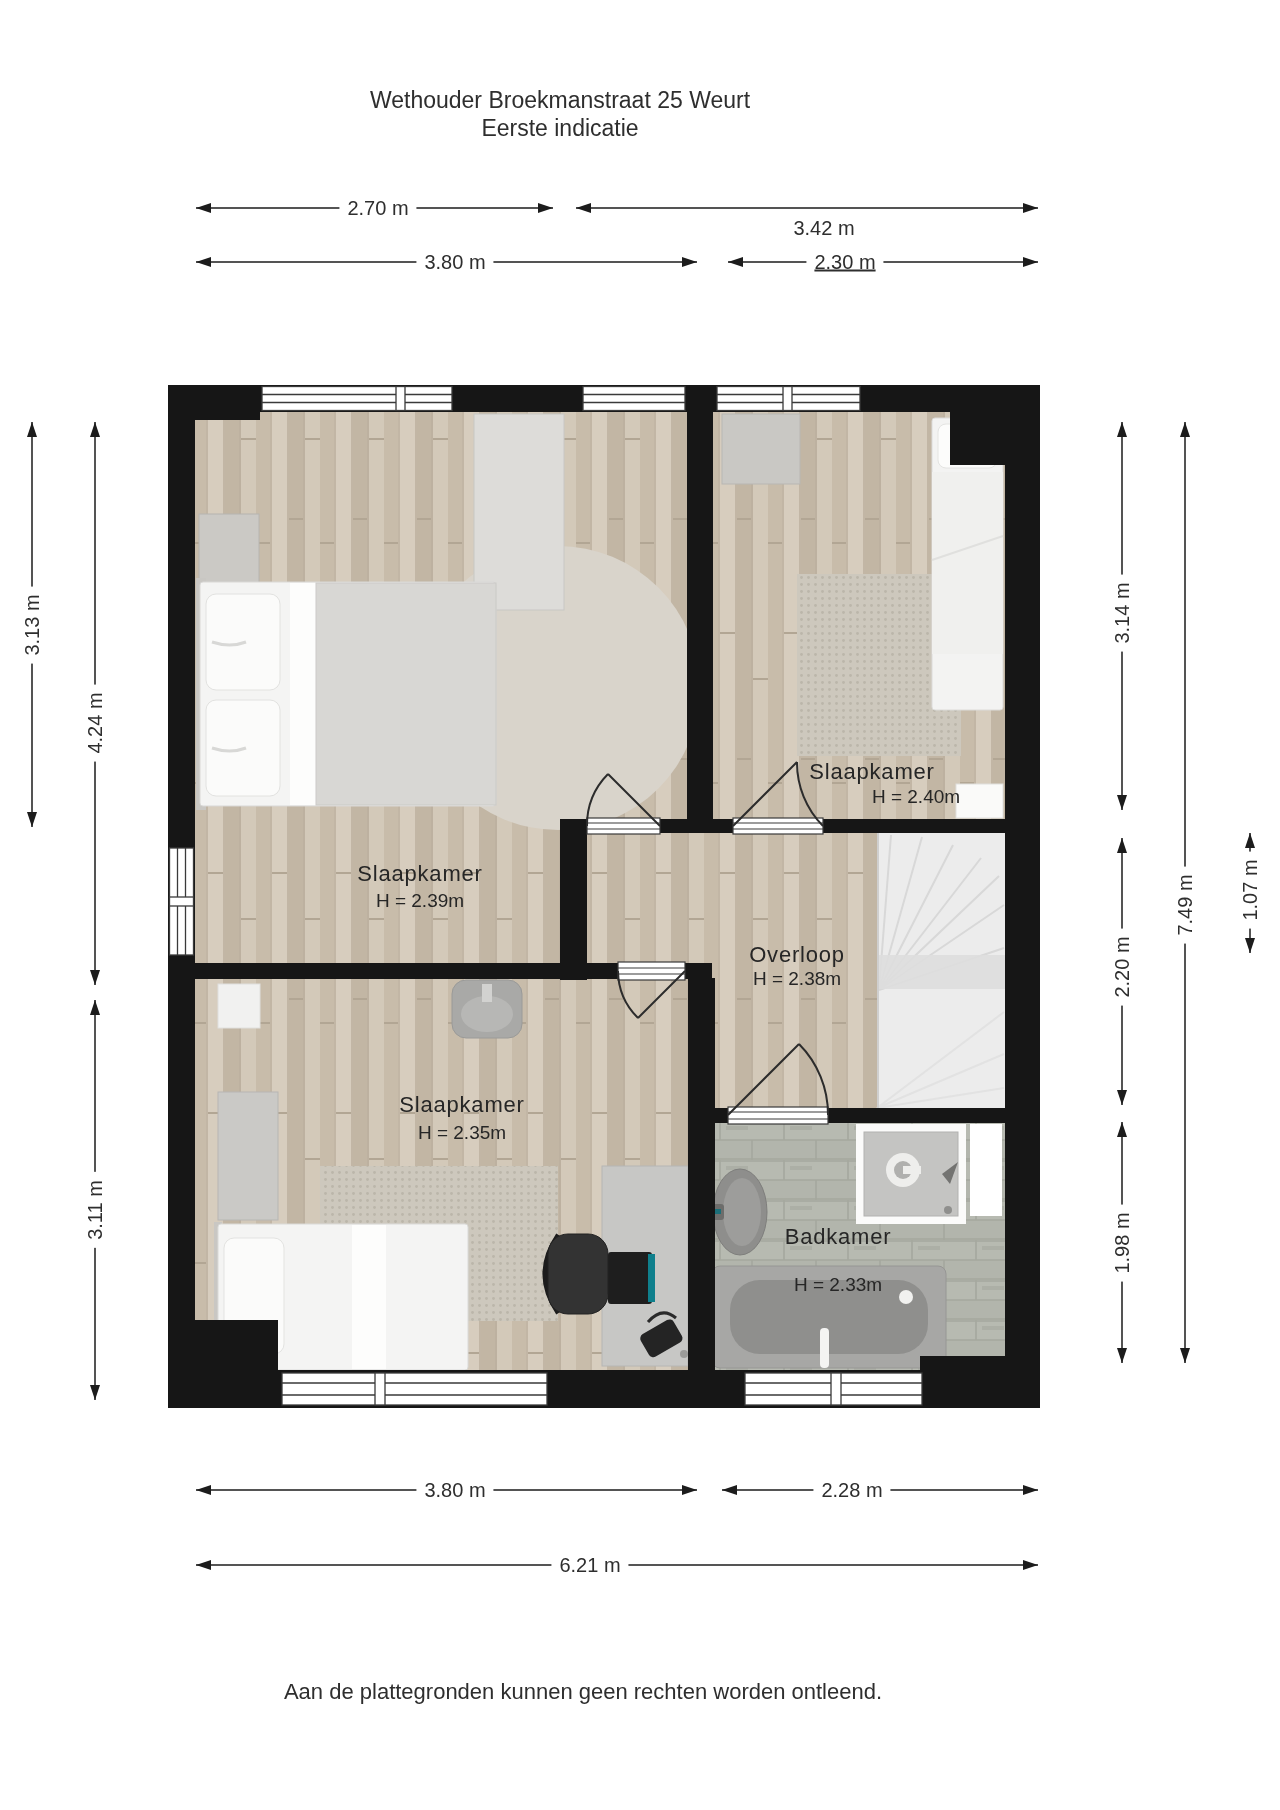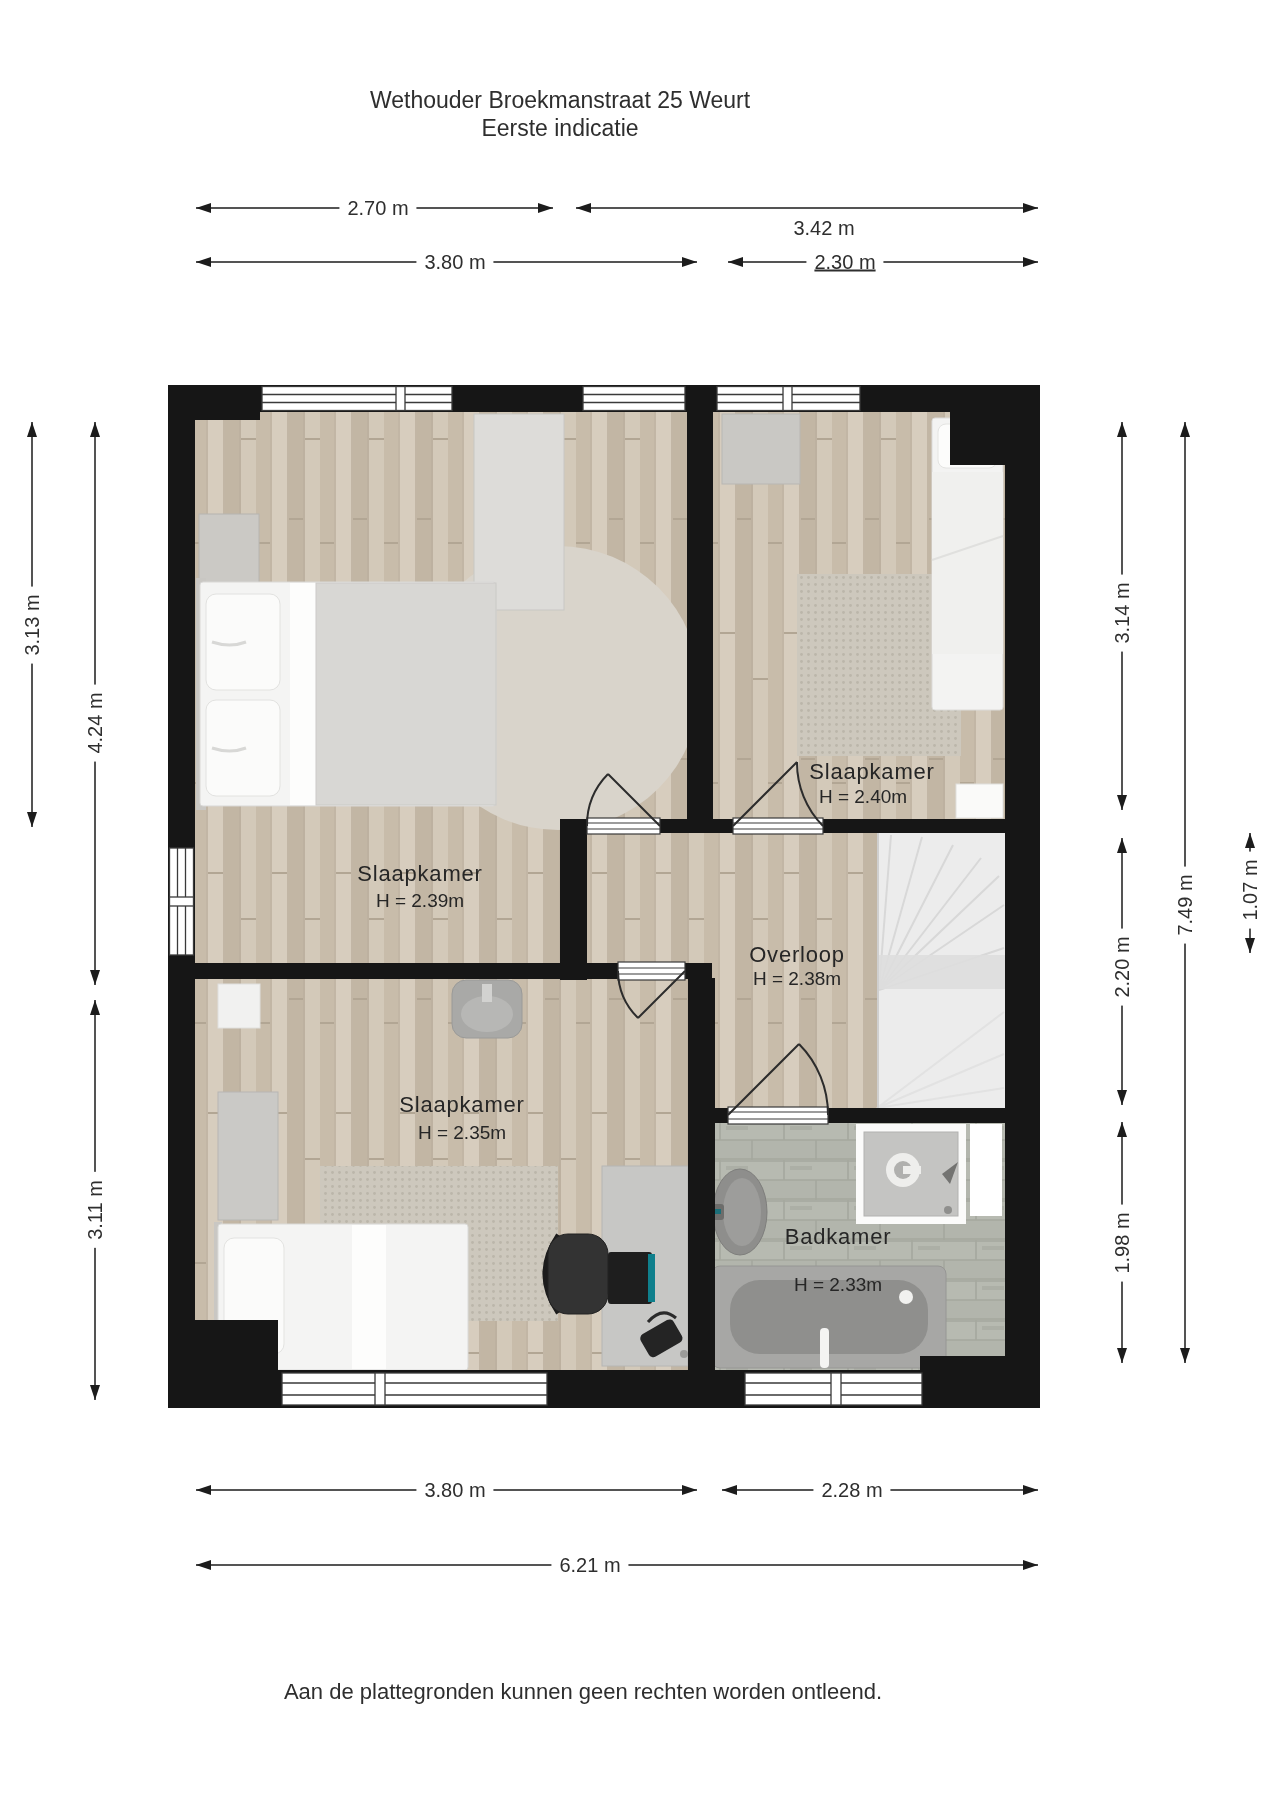--- a/index.html
+++ b/index.html
@@ -257,21 +257,21 @@
   <div class="lbl rot dim" style="left:1250px;top:890px;">1.07 m</div>
 
   <div class="lbl dim" style="left:455px;top:1490px;">3.80 m</div>
   <div class="lbl dim" style="left:852px;top:1490px;">2.28 m</div>
   <div class="lbl dim" style="left:590px;top:1565px;">6.21 m</div>
 
   <div class="lbl room-name" style="left:420px;top:874px;">Slaapkamer</div>
   <div class="lbl room-h" style="left:420px;top:901px;">H = 2.39m</div>
 
   <div class="lbl room-name" style="left:872px;top:772px;">Slaapkamer</div>
-  <div class="lbl room-h" style="left:863px;top:797px;text-align:center;">H = 2.40m</div>
+  <div class="lbl room-h" style="left:916px;top:797px;text-align:center;">H = 2.40m</div>
 
   <div class="lbl room-name" style="left:797px;top:955px;">Overloop</div>
   <div class="lbl room-h" style="left:797px;top:979px;">H = 2.38m</div>
 
   <div class="lbl room-name" style="left:462px;top:1105px;">Slaapkamer</div>
   <div class="lbl room-h" style="left:462px;top:1133px;text-align:center;">H = 2.35m</div>
 
   <div class="lbl room-name" style="left:838px;top:1237px;">Badkamer</div>
   <div class="lbl room-h" style="left:838px;top:1265px;margin-top:20px;">H = 2.33m</div>
 

